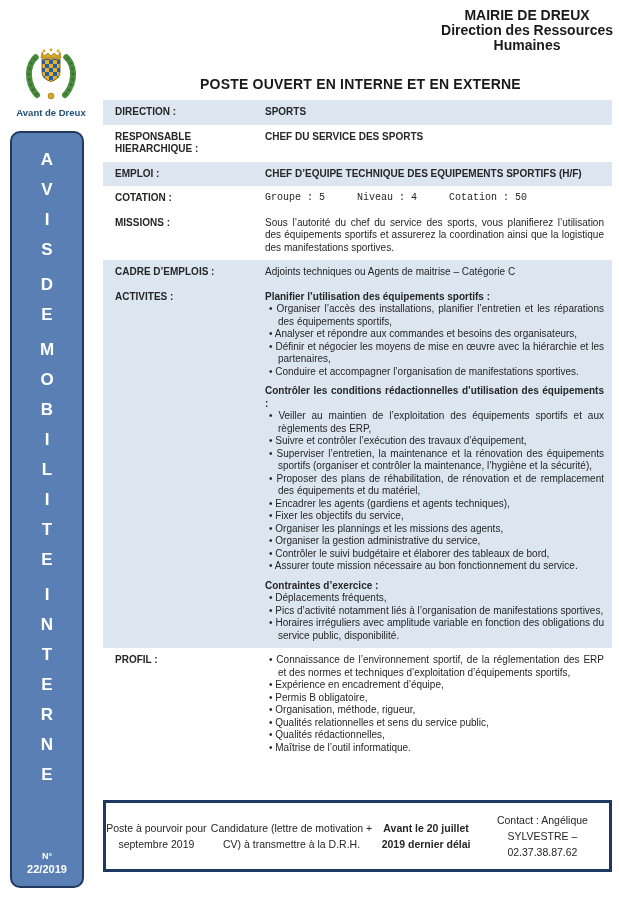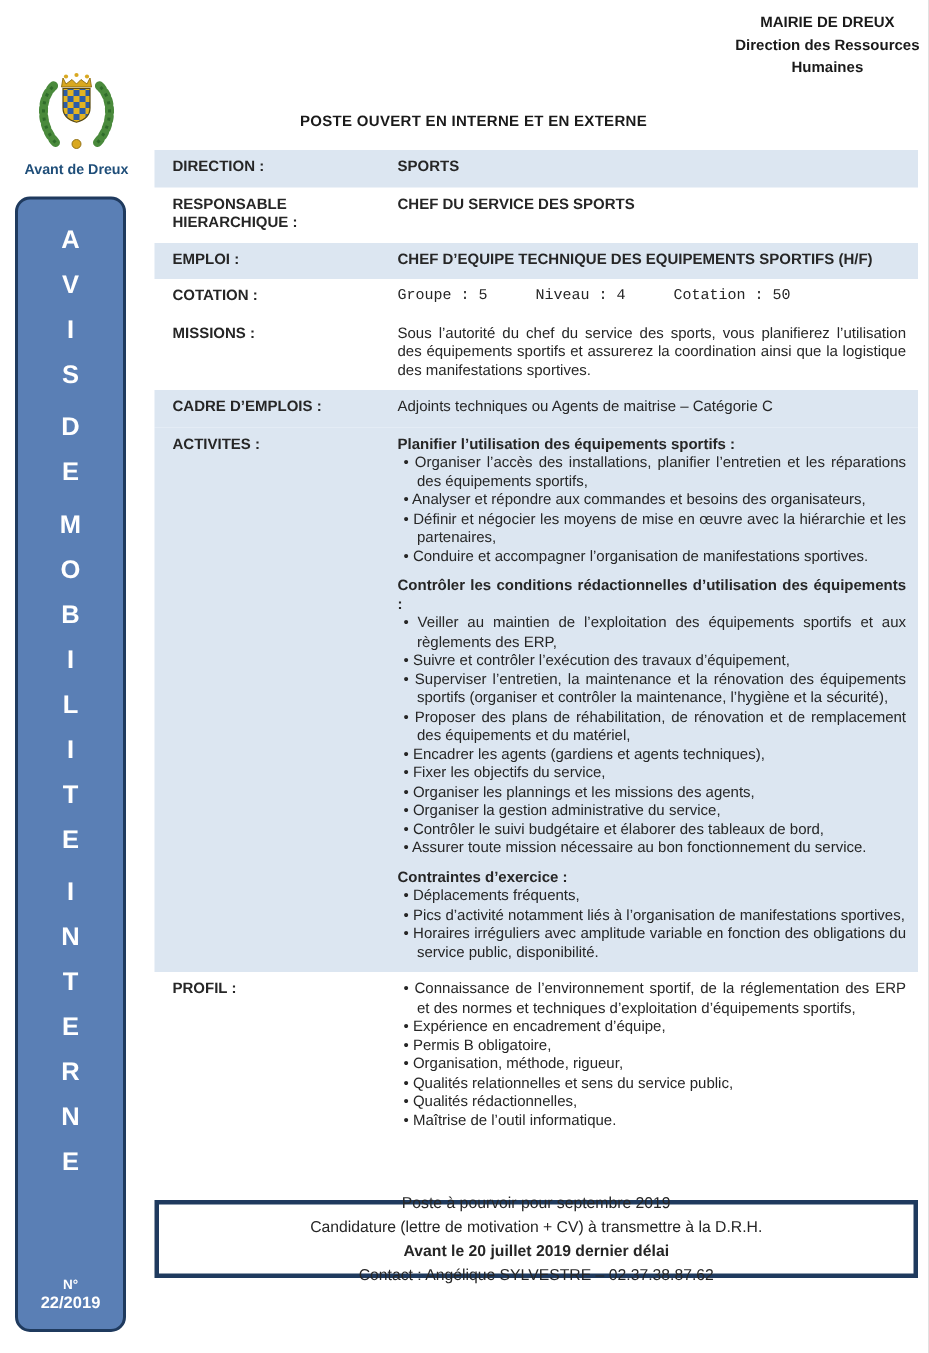--- a/index.html
+++ b/index.html
@@ -7,21 +7,21 @@
   }
   *{box-sizing:border-box; margin:0; padding:0;}
   body{background:#888; font-family:"Liberation Sans", sans-serif;}
   .page{
     position:relative; width:619px; height:902px; background:#ffffff;
     margin:0 auto; overflow:hidden; color:var(--ink);
   }
   
   .org{
     position:absolute; top:8px; right:6px; text-align:center;
-    font-size:10px; font-weight:bold; line-height:15px; color:#1a1a1a;
+    font-size:14px; font-weight:bold; line-height:15px; color:#1a1a1a;
   }
   
   .logo{position:absolute; left:12px; top:48px; width:78px; text-align:center;}
   .logo-caption{font-size:9.5px; font-weight:bold; color:var(--caption); margin-top:1px;}
   
   .sidebar{
     position:absolute; left:10px; top:131px; width:74px; height:757px;
     background:var(--sidebar); border:2px solid var(--navy); border-radius:10px;
   }
   .sb-letters{padding-top:12px; display:flex; flex-direction:column; align-items:center;}
@@ -30,42 +30,42 @@
   }
   .sb-gap{height:5px;}
   .sb-num{
     position:absolute; bottom:10px; left:0; width:100%; text-align:center;
     color:#ffffff; font-weight:bold;
   }
   .sb-num-label{font-size:9px; line-height:12px;}
   .sb-num-value{font-size:11px; line-height:14px;}
   
   .doc-title{
-    position:absolute; left:200px; top:76px; font-size:10px; font-weight:bold; color:#1a1a1a;
+    position:absolute; left:200px; top:76px; font-size:14px; font-weight:bold; color:#1a1a1a;
     letter-spacing:.2px;
   }
   
   .jobtable{position:absolute; left:103px; top:100px; width:509px; font-size:10px; line-height:12.5px;}
   .trow{display:flex;gap:12px;}
   .trow.shaded{background:var(--shade);}
   .tlabel{
     width:150px; flex:0 0 150px; padding:6px 6px 6px 12px; font-weight:bold;
   }
   .tcontent{flex:1; padding:6px 8px 6px 0;}
   .tcontent.bold{font-weight:bold;}
   .tcontent.just{text-align:justify;}
   .cols{display:flex;font-family:Liberation Mono, monospace;}
   .colitem{width:92px; flex:0 0 92px;}
   .section + .section{margin-top:7px;}
   .sec-heading{font-weight:bold; text-align:justify;}
   .bullet{padding-left:13px; text-indent:-9px; text-align:justify;}
   
   .contact-box{
-    position:absolute; left:103px; top:800px; width:509px; height:52px;
-    border:3px solid var(--navy); display:flex; flex-direction:column;
+    position:absolute; left:103px; top:800px; width:509px; height:72px;
+    border:3px solid var(--navy); display:flex; 
     align-items:center; justify-content:center; text-align:center;
     font-size:10.5px; line-height:16px;
   }
   .fline.bold{font-weight:bold;}
 </style>
 </head>
 <body>
 
 <div class="page">
 

